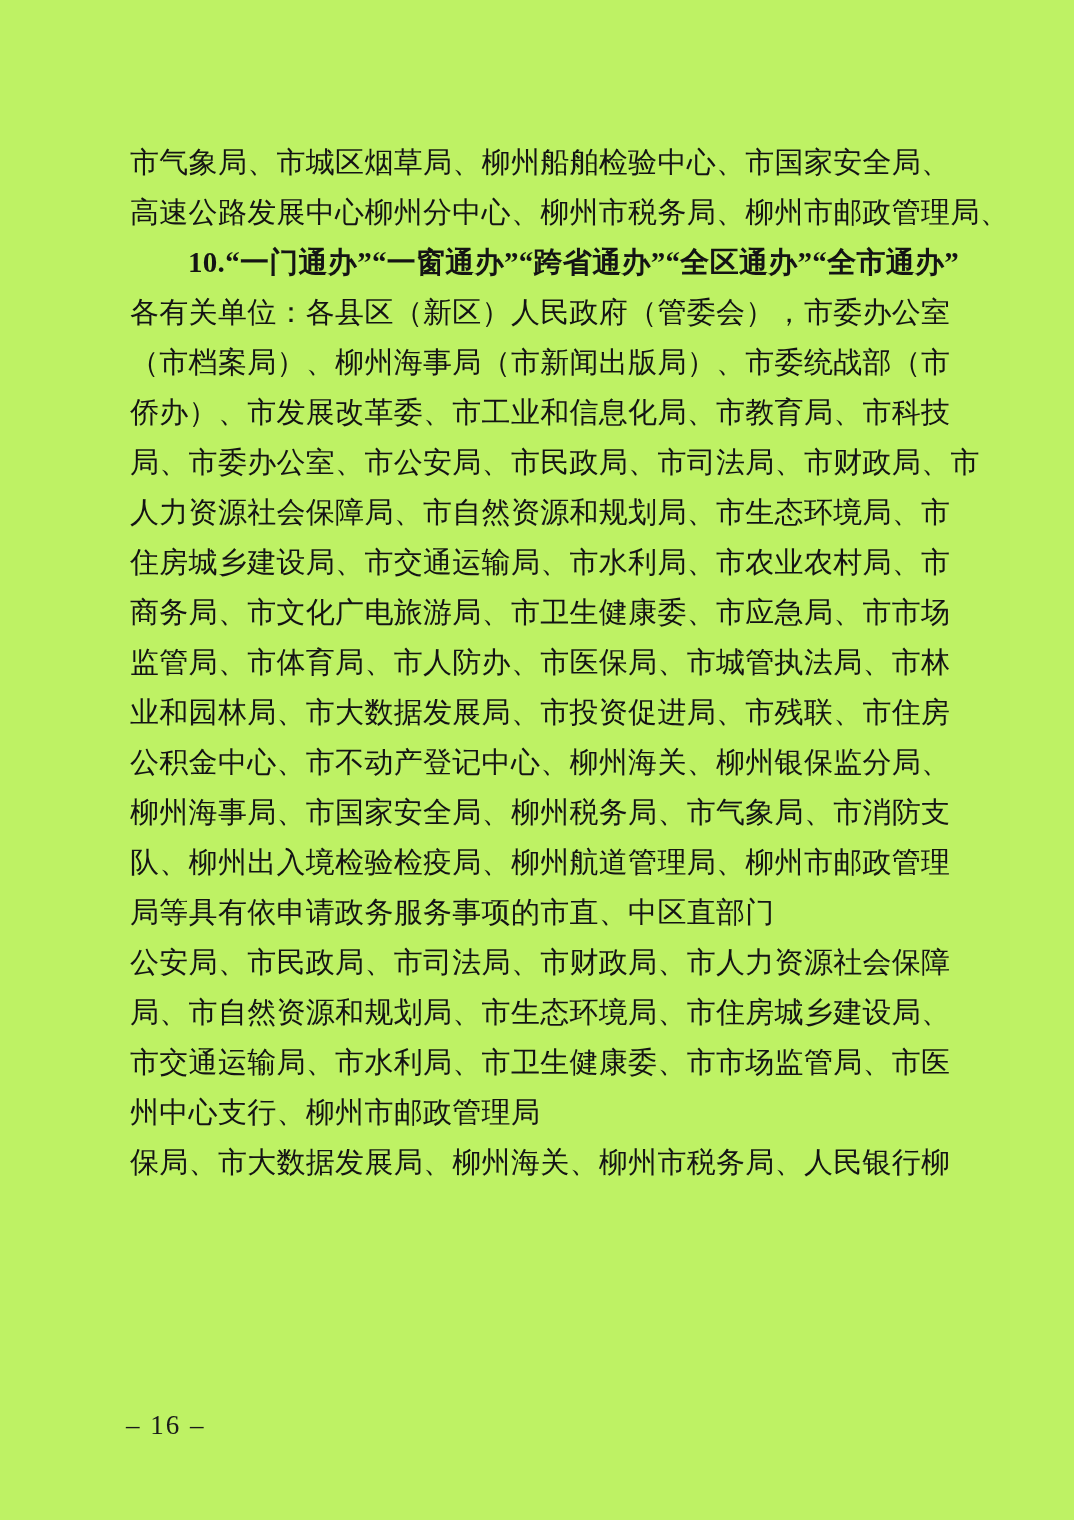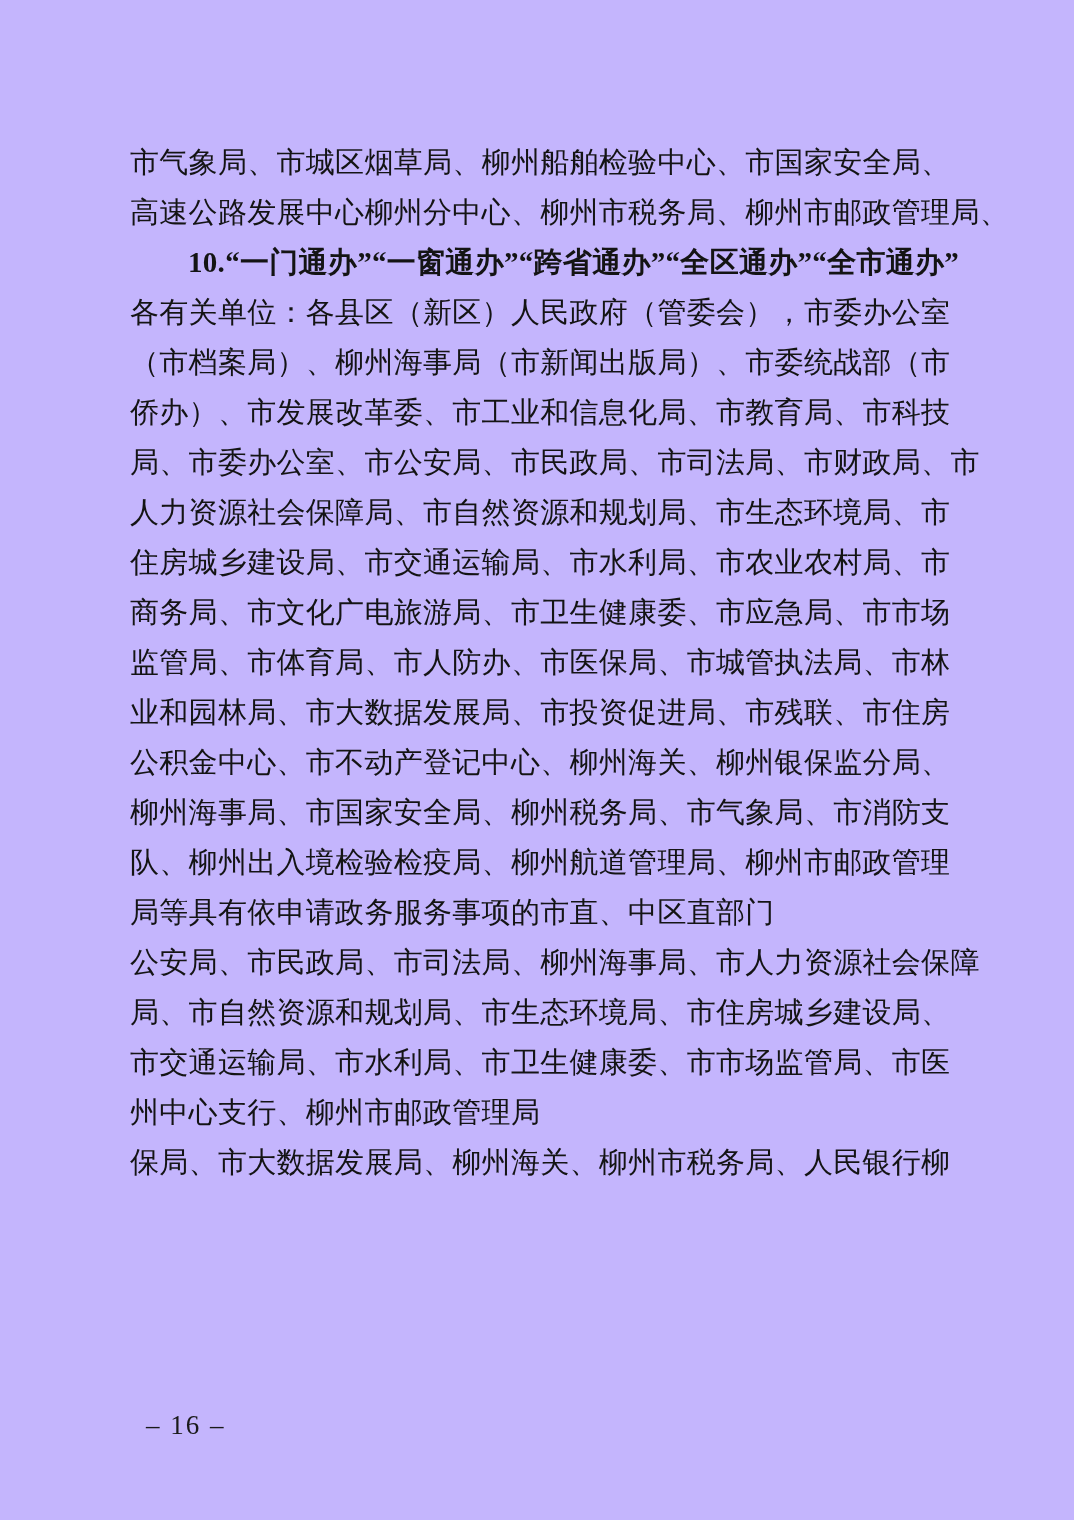--- a/index.html
+++ b/index.html
@@ -4,21 +4,21 @@
 <style>
   html, body {
     margin: 0;
     padding: 0;
     background: #ffffff;
   }
   .page {
     position: relative;
     width: 1074px;
     height: 1520px;
-    background: #c4b5fd;
+    background: #bef264;
     color: #141414;
     font-family: "Liberation Serif", "DejaVu Serif", serif;
     overflow: hidden;
   }
   .text-block {
     position: absolute;
     left: 130px;
     top: 137px;
     width: 818px;
     font-size: 29px;
@@ -37,21 +37,20 @@
     padding-left: 58px;
     font-weight: bold;
   }
   .footer {
     position: absolute;
     left: 126px;
     top: 1410px;
     font-size: 27px;
     letter-spacing: 2px;
     color: #1a1a1a;
-    margin-left: 20px;
   }
 </style>
 </head>
 <body>
 
 <div class="page">
   <div class="text-block">
       <div class="line justify">市气象局、市城区烟草局、柳州船舶检验中心、市国家安全局、</div>
       <div class="line justify">高速公路发展中心柳州分中心、柳州市税务局、柳州市邮政管理局、</div>
       <div class="line indent justify">10.“一门通办”“一窗通办”“跨省通办”“全区通办”“全市通办”</div>
@@ -61,20 +60,20 @@
       <div class="line justify">局、市委办公室、市公安局、市民政局、市司法局、市财政局、市</div>
       <div class="line justify">人力资源社会保障局、市自然资源和规划局、市生态环境局、市</div>
       <div class="line justify">住房城乡建设局、市交通运输局、市水利局、市农业农村局、市</div>
       <div class="line justify">商务局、市文化广电旅游局、市卫生健康委、市应急局、市市场</div>
       <div class="line justify">监管局、市体育局、市人防办、市医保局、市城管执法局、市林</div>
       <div class="line justify">业和园林局、市大数据发展局、市投资促进局、市残联、市住房</div>
       <div class="line justify">公积金中心、市不动产登记中心、柳州海关、柳州银保监分局、</div>
       <div class="line justify">柳州海事局、市国家安全局、柳州税务局、市气象局、市消防支</div>
       <div class="line justify">队、柳州出入境检验检疫局、柳州航道管理局、柳州市邮政管理</div>
       <div class="line">局等具有依申请政务服务事项的市直、中区直部门</div>
-      <div class="line justify">公安局、市民政局、市司法局、柳州海事局、市人力资源社会保障</div>
+      <div class="line justify">公安局、市民政局、市司法局、市财政局、市人力资源社会保障</div>
       <div class="line justify">局、市自然资源和规划局、市生态环境局、市住房城乡建设局、</div>
       <div class="line justify">市交通运输局、市水利局、市卫生健康委、市市场监管局、市医</div>
       <div class="line">州中心支行、柳州市邮政管理局</div>
       <div class="line justify">保局、市大数据发展局、柳州海关、柳州市税务局、人民银行柳</div>
     </div>
   <div class="footer">– 16 –</div>
 </div>
 
 </body></html>

